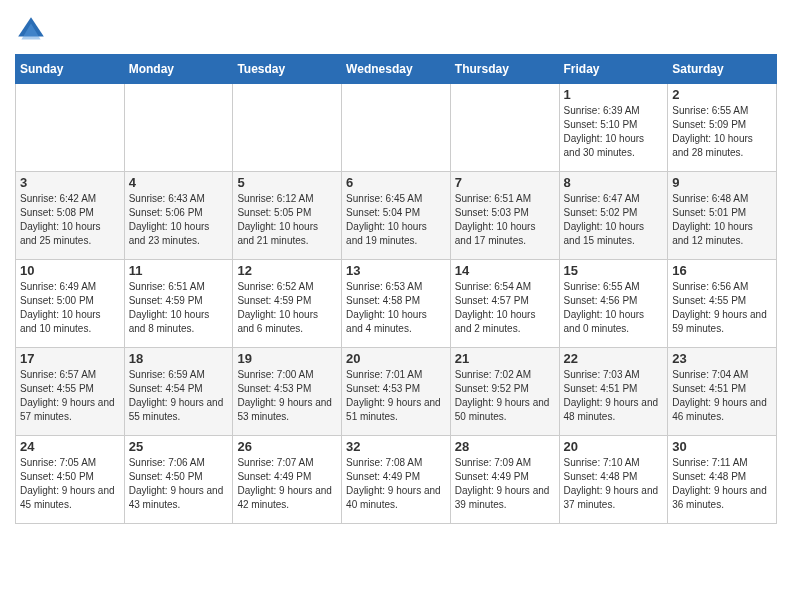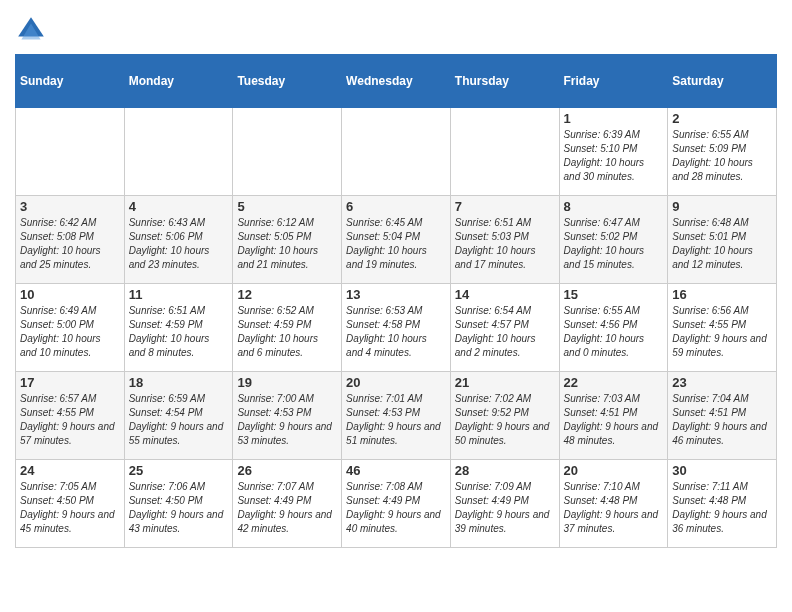--- a/index.html
+++ b/index.html
@@ -64,21 +64,21 @@
       border-collapse: collapse;
       table-layout: fixed;
     }
     thead tr {
       background-color: #2a6db5;
     }
     thead th {
       color: #fff;
       font-size: 12px;
       font-weight: bold;
-      padding: 19px 4px;
+      padding: 7px 4px;
       text-align: left;
       border: 1px solid #2a6db5;
     }
     tbody td {
       vertical-align: top;
       border: 1px solid #ccc;
       padding: 3px 4px;
       font-size: 10px;
       color: #333;
       height: 88px;
@@ -90,21 +90,20 @@
     .day-num {
       font-size: 13px;
       font-weight: bold;
       margin-bottom: 2px;
       display: block;
     }
     .day-info {
       font-size: 10px;
       line-height: 1.4;
       color: #333;
-      font-style: italic;
     }
     .empty-cell {
       background: #fff !important;
     }
   </style>
 </head>
 <body>
 
 <div class="page">
   <div class="header">
@@ -301,21 +300,21 @@
 Sunset: 4:50 PM
 Daylight: 9 hours and 43 minutes.</div>
           </td>
           <td>
             <span class="day-num">26</span>
             <div class="day-info">Sunrise: 7:07 AM
 Sunset: 4:49 PM
 Daylight: 9 hours and 42 minutes.</div>
           </td>
           <td>
-            <span class="day-num">46</span>
+            <span class="day-num">32</span>
             <div class="day-info">Sunrise: 7:08 AM
 Sunset: 4:49 PM
 Daylight: 9 hours and 40 minutes.</div>
           </td>
           <td>
             <span class="day-num">28</span>
             <div class="day-info">Sunrise: 7:09 AM
 Sunset: 4:49 PM
 Daylight: 9 hours and 39 minutes.</div>
           </td>

